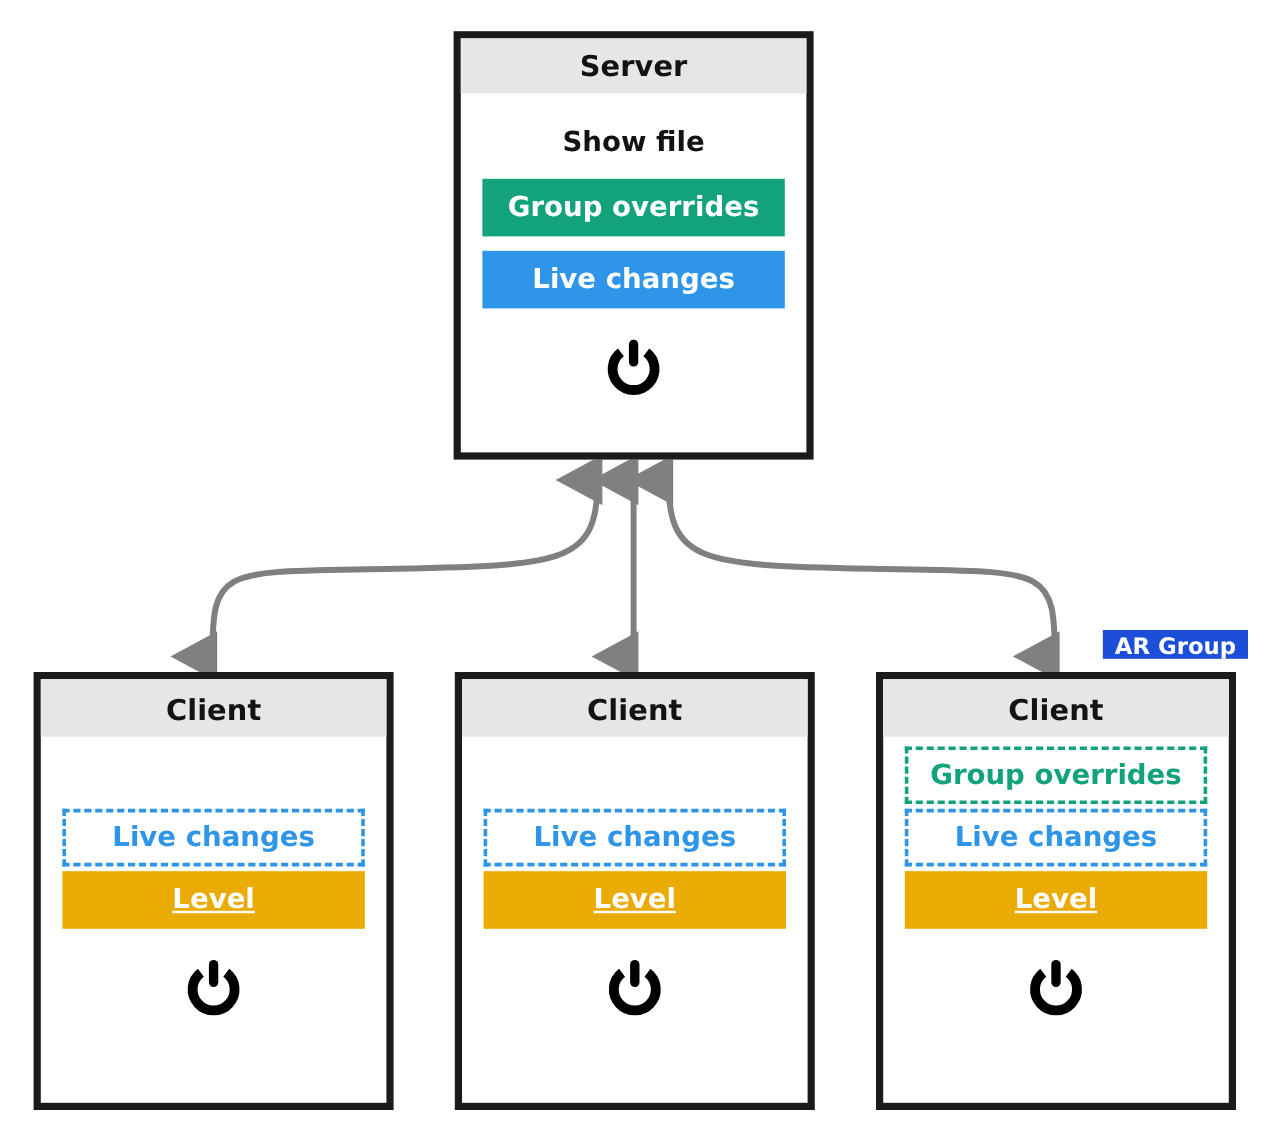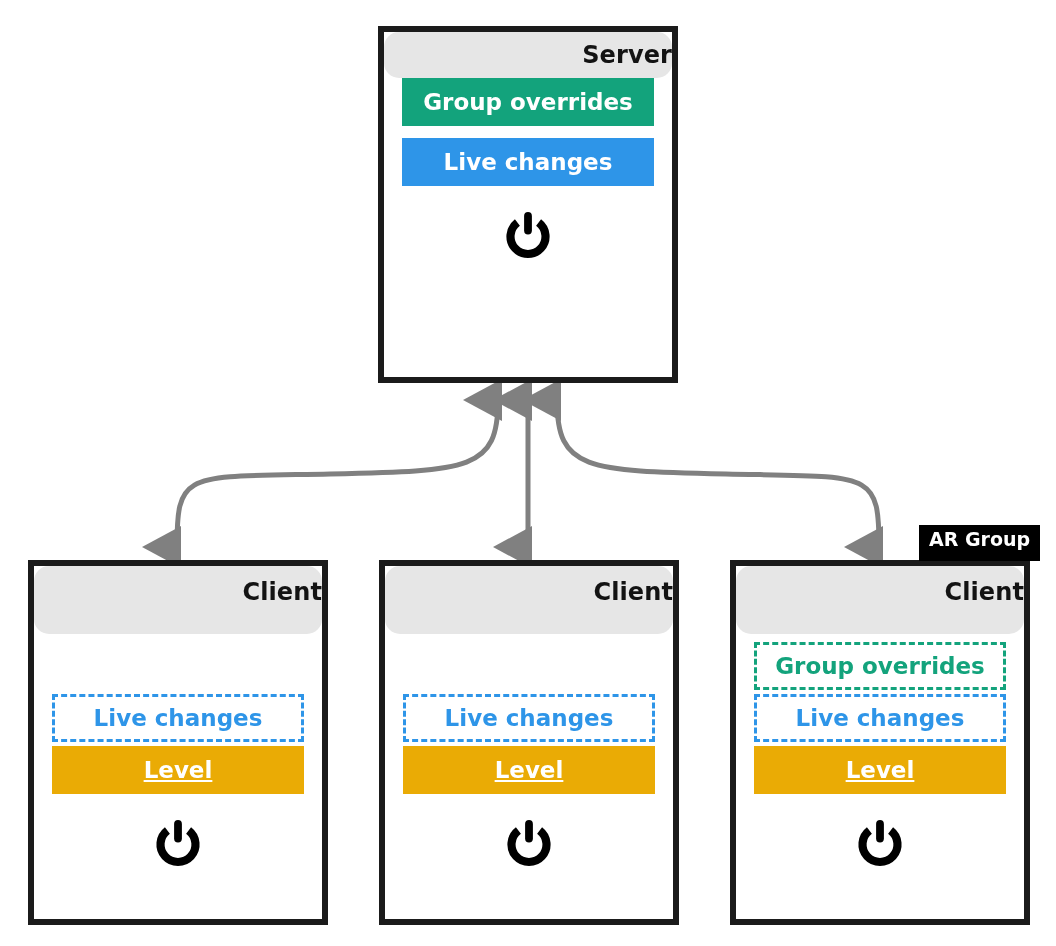--- a/index.html
+++ b/index.html
@@ -34,25 +34,24 @@
   .node {
     position: absolute;
     box-sizing: border-box;
     background: #ffffff;
     border: 6px solid #1b1b1b;
     display: flex;
     flex-direction: column;
   }
   .node-header {
     background: #e6e6e6;
-    text-align: right;
+    text-align: center;
     font-weight: bold;
     color: #131313;
     letter-spacing: 0.1px;
-    border-radius: 15px;
   }
   .node-body {
     position: relative;
     flex: 1 1 auto;
     display: flex;
     flex-direction: column;
     align-items: stretch;
   }
 
   
@@ -94,21 +93,21 @@
   
   .client-node {
     top: 560px;
     width: 300px;
     height: 365px;
   }
   #client-node-0 { left: 28px; }
   #client-node-1 { left: 379px; }
   #client-node-2 { left: 730px; }
   .client-node .node-header {
-    height: 68px;
+    height: 48px;
     line-height: 52px;
     font-size: 24px;
   }
   .client-node .node-body {
     padding: 0 18px;
   }
 
   
   .ghost-chip {
     box-sizing: border-box;
@@ -141,25 +140,25 @@
     justify-content: center;
     margin-top: 14px;
   }
   .power-icon { display: block; }
 
   
   #ar-group-badge {
     position: absolute;
     left: 919px;
     top: 525px;
-    background: #000000;
+    background: #1d4ed8;
     color: #ffffff;
     font-weight: bold;
     font-size: 19px;
-    padding: 5px 10px 12px 10px;
+    padding: 5px 10px 0 10px;
     line-height: 1;
     white-space: nowrap;
   }
 </style>
 </head>
 <body>
 
 <div id="stage">
 
   <svg id="connectors" viewBox="0 0 1056 946" width="1056" height="946">
@@ -181,20 +180,21 @@
     </g>
 
     <g>
       <path d="M879,547 C879,470 871,477 726,474 C586,471 557,470 557,400" fill="none" stroke="#808080" stroke-width="5" stroke-linecap="butt" marker-start="url(#arrowDown)" marker-end="url(#arrowUp)"></path>
     </g>
   </svg>
 
   <div id="server-node" class="node">
     <div class="node-header">Server</div>
     <div class="node-body">
+      <div class="plain-label">Show file</div>
       <div class="solid-chip chip-green">Group overrides</div>
       <div class="solid-chip chip-blue">Live changes</div>
       <div class="power-wrap">
         <svg class="power-icon" width="46" height="48" viewBox="0 0 46 48" aria-hidden="true">
           <path d="M12.4,10.6 A17.5,17.5 0 1 0 33.6,10.6" fill="none" stroke="#000000" stroke-width="8.2" stroke-linecap="butt"></path>
           <rect x="19.1" y="0" width="7.8" height="22.5" rx="3.9" fill="#000000"></rect>
         </svg>
       </div>
     </div>
   </div>

